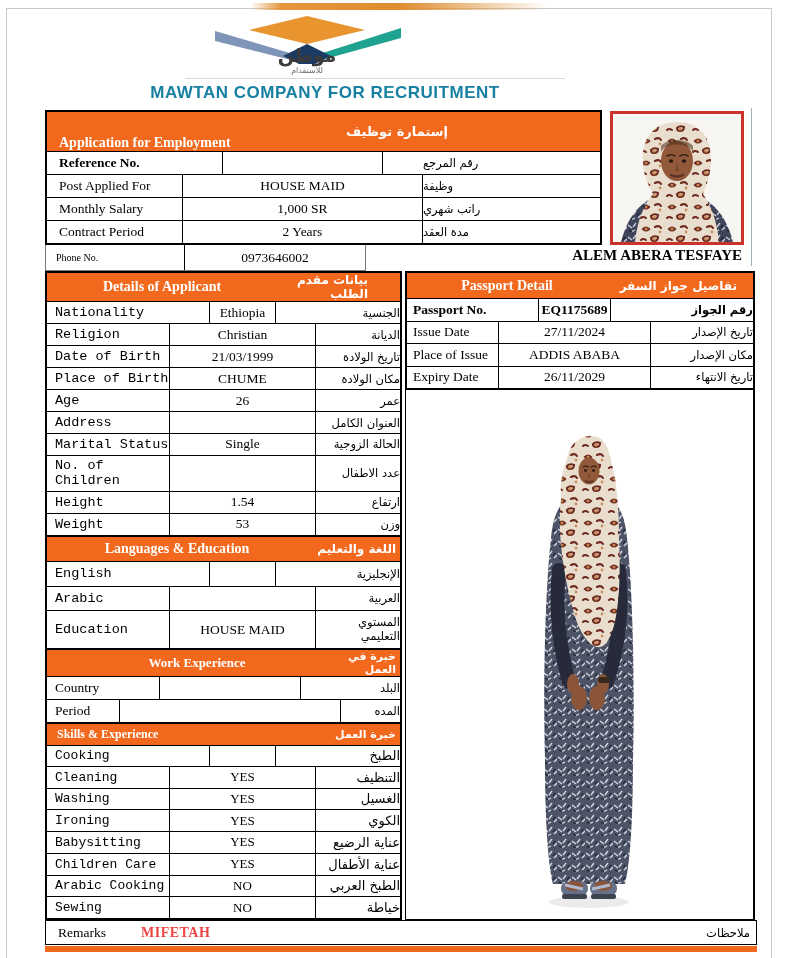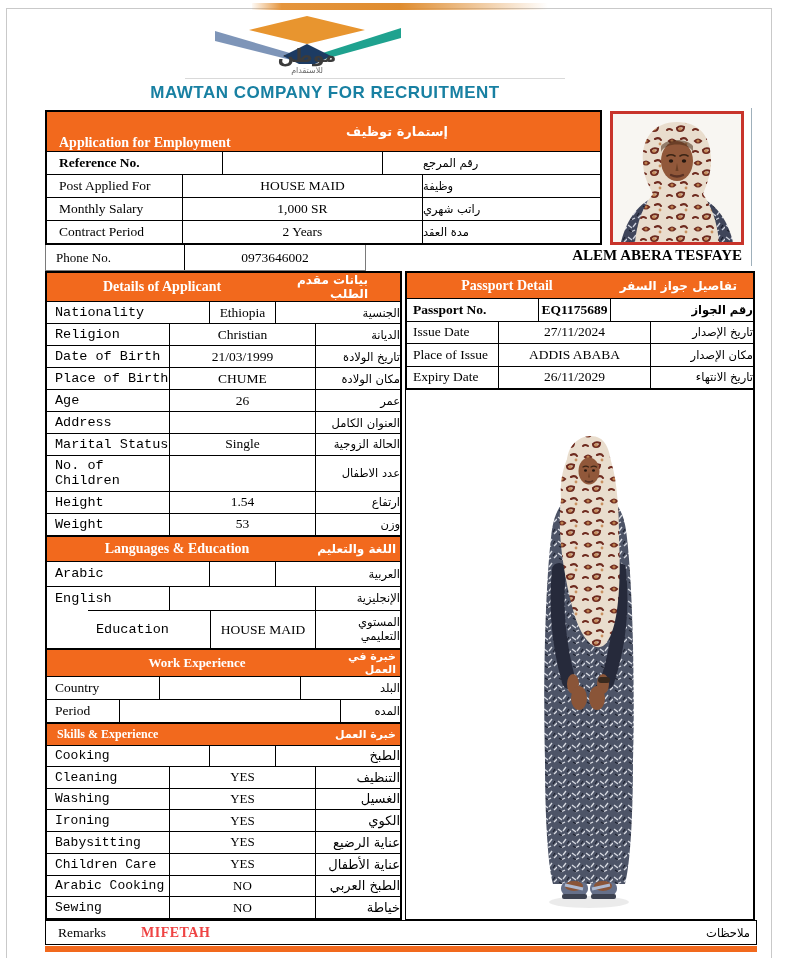--- a/index.html
+++ b/index.html
@@ -40,21 +40,21 @@
   .app { left:45px; top:110px; width:557px; height:135px; }
   .app .oh { flex:0 0 27px; }
   .app .oh-en { padding-left:12px;margin-top:23px; }
   .app .oh-ar { position:absolute; left:255px; width:190px; text-align:center; font-size:13px; }
   .app .l { flex:0 0 135px; padding-left:12px; }
   .app .a { flex:0 0 177px; justify-content:flex-end; padding-right:26px; }
   .app div.r:nth-of-type(2) .l { font-weight:700; }
   
   .phone-box { position:absolute; left:45px; top:245px; width:321px; height:26px;
     border:1px solid #7a7a7a; border-top:none; display:flex; }
-  .phone-box .l { flex:0 0 138px; font-size:13px; display:flex; align-items:center; }
+  .phone-box .l { flex:0 0 138px; font-size:10px; display:flex; align-items:center; }
   .phone-box .v { border-right:none; font-size:13.5px; }
   .applicant-name { position:absolute; left:450px; top:247px; width:292px; text-align:right;
     font-size:15px; font-weight:700; }
   
   .portrait { position:absolute; left:610px; top:111px; width:134px; height:134px;
     border:3px solid #C8342B; background:#fff; overflow:hidden; }
   .vline { position:absolute; left:751px; top:108px; width:1px; height:158px; background:#9fb0bb; }
   
   .det { left:45px; top:271px; width:357px; height:266px; }
   .det .oh-en { flex:0 0 230px; text-align:center; }
@@ -66,21 +66,21 @@
   .pass .oh-en { flex:0 0 200px; text-align:center; }
   .pass .oh-ar { flex:1 1 auto; text-align:right; padding-right:16px; }
   .pass .l { flex:0 0 91px; padding-left:6px; }
   .pass .a { flex:0 0 102px; padding-left:5px; }
   .pass div.r:nth-of-type(2) { font-weight:700;text-align:center; }
   
   .lang { left:45px; top:537px; width:357px; height:113px; border-top:none; }
   .lang .oh { flex:0 0 25px; }
   .lang .oh-en { flex:0 0 260px; text-align:center; }
   .lang .oh-ar { flex:1 1 auto; text-align:right; padding-right:4px; }
-  .lang div.r:last-of-type { flex:0 0 38px;margin-left:41px; }
+  .lang div.r:last-of-type { flex:0 0 38px; }
   .lang div.r:last-of-type .a { line-height:1.15; }
   
   .work { left:45px; top:650px; width:357px; height:74px; border-top:none; }
   .work .oh { flex:0 0 24px; }
   .work .oh-en { flex:0 0 300px; text-align:center; font-size:13px; }
   .work .oh-ar { flex:1 1 auto; text-align:right; padding-right:4px; font-size:11px; }
   .work .l { flex:0 0 72px; padding-left:8px; }
   .work .a { flex:0 0 59px; padding-left:4px; justify-content:flex-start; }
   
   .skill { left:45px; top:724px; width:357px; height:196px; border-top:none; }
@@ -306,29 +306,29 @@
       </div>
     </div>
 
   <div class="tbl lang narrow">
     <div class="oh">
       <span class="oh-en">Languages &amp; Education</span>
       <span class="oh-ar" dir="rtl">اللغة والتعليم</span>
     </div>
 
       <div class="r">
+        <span class="c l">English</span>
+        <span class="c v"></span>
+        <span class="c a" dir="rtl">الإنجليزية</span>
+      </div>
+
+      <div class="r">
         <span class="c l">Arabic</span>
         <span class="c v"></span>
         <span class="c a" dir="rtl">العربية</span>
-      </div>
-
-      <div class="r">
-        <span class="c l">English</span>
-        <span class="c v"></span>
-        <span class="c a" dir="rtl">الإنجليزية</span>
       </div>
 
       <div class="r">
         <span class="c l">Education</span>
         <span class="c v">HOUSE MAID</span>
         <span class="c a" dir="rtl">المستوي التعليمي</span>
       </div>
     </div>
 
   <div class="tbl work">

